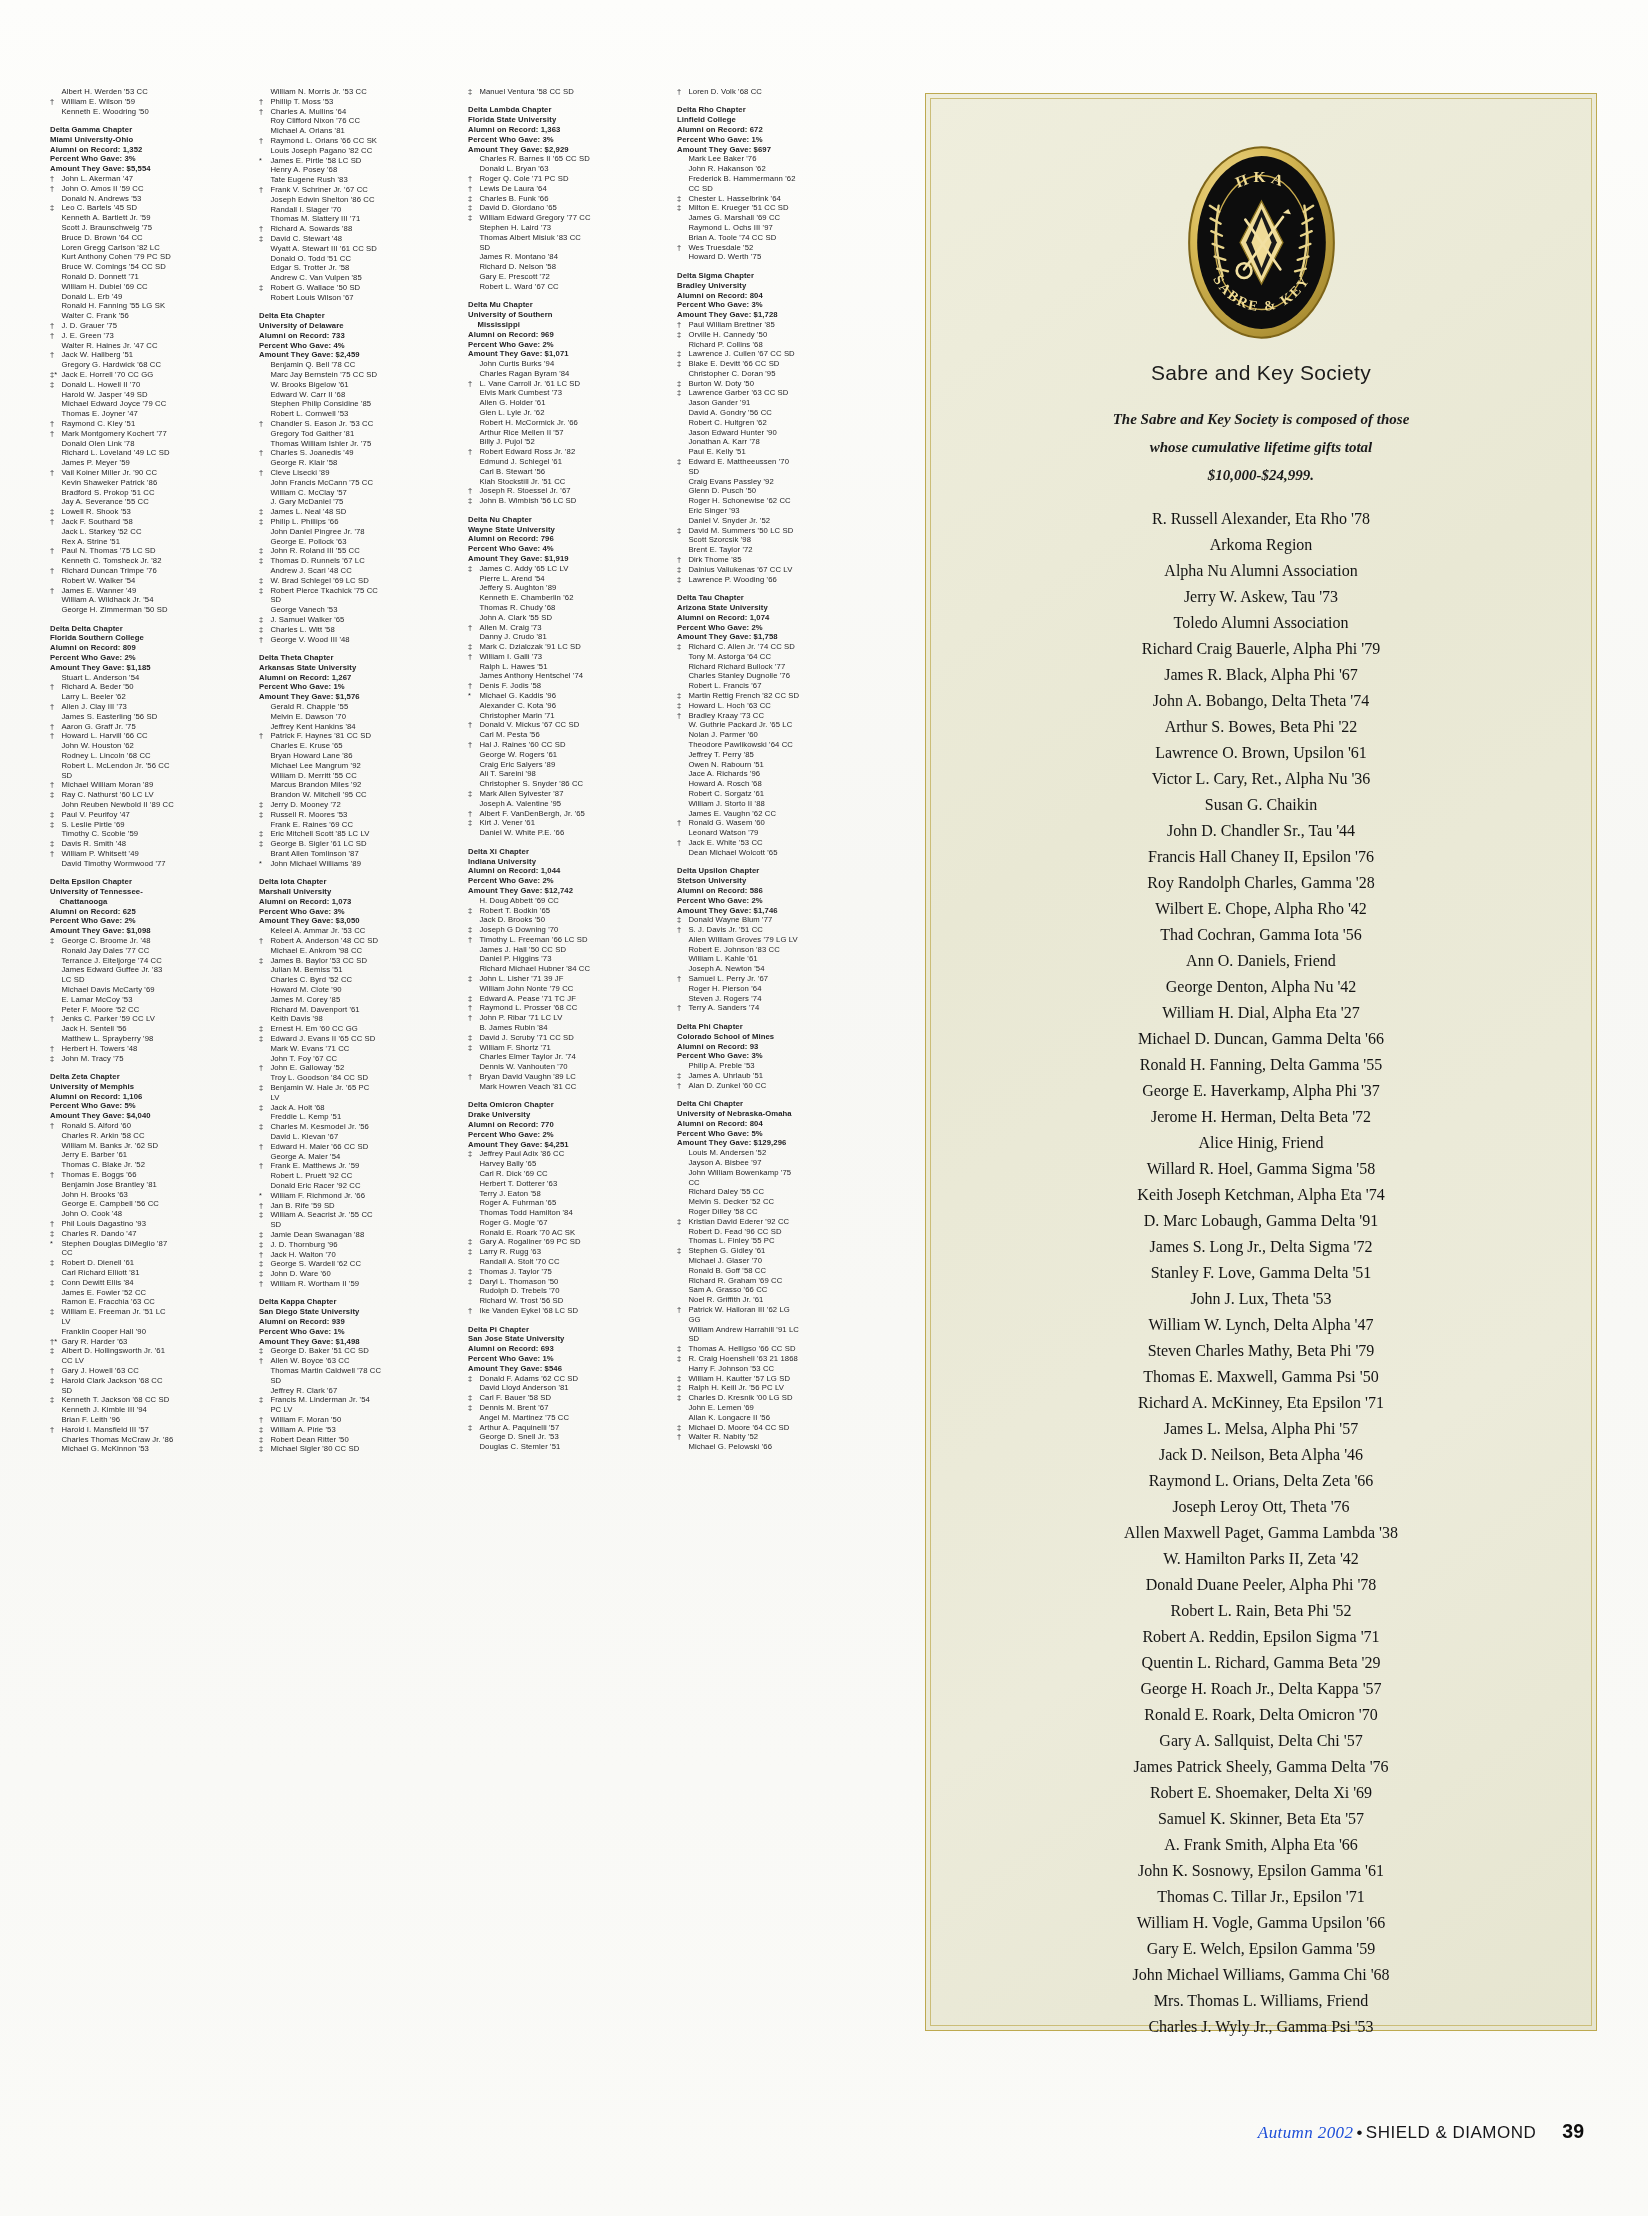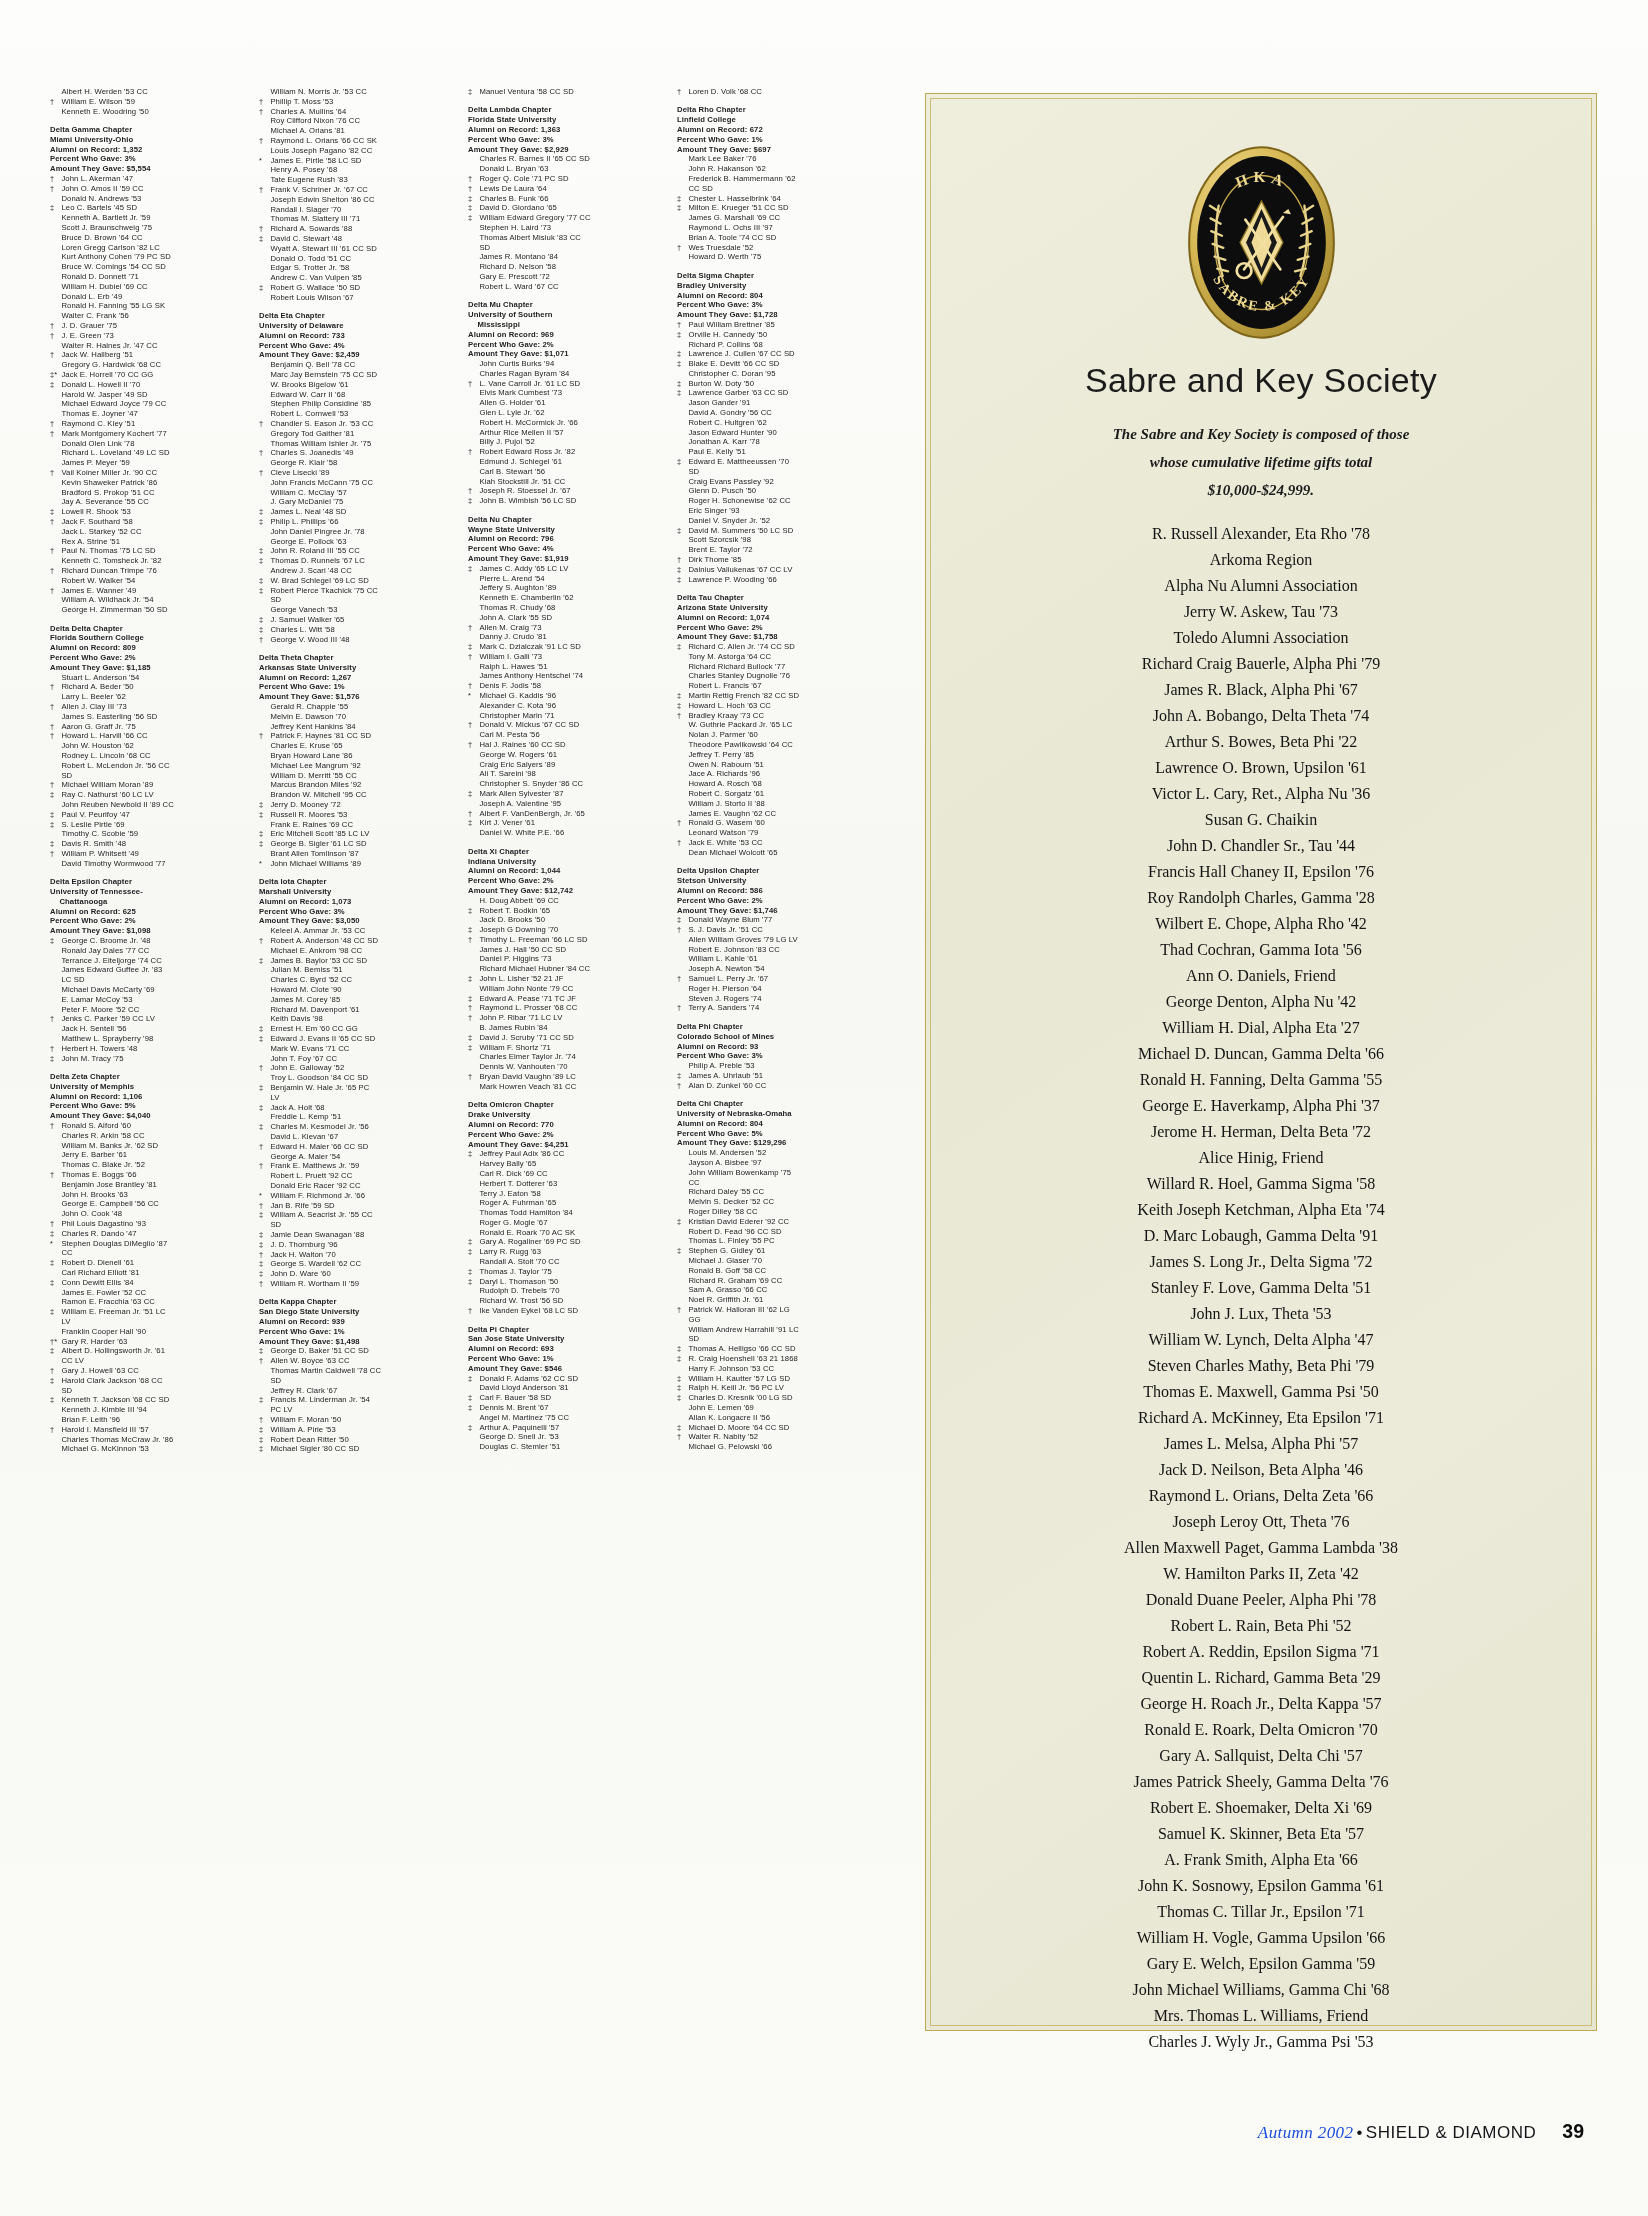--- a/index.html
+++ b/index.html
@@ -76,21 +76,21 @@
     border:0.7px solid #cbbd78;
     box-sizing:border-box;
     display:flex;
     flex-direction:column;
     align-items:center;
     padding-top:43px;
   }
   .crest-wrap { width:159px; height:201px; }
   .sk-title {
     font-family:"Liberation Sans", sans-serif;
-    font-size:34px;
+    font-size:21px;
     font-weight:normal;
     letter-spacing:0.3px;
     margin-top:17.5px;
     color:#1b1b1b;
   }
   .sk-sub {
     font-family:"Liberation Serif", serif;
     font-style:italic;
     font-size:15px;
     line-height:28px;
@@ -1412,21 +1412,21 @@
           <div class="donor-row">
             <span class="donor-mark"></span>
             <span class="donor-name">Daniel P. Higgins '73</span>
           </div>
           <div class="donor-row">
             <span class="donor-mark"></span>
             <span class="donor-name">Richard Michael Hubner '84 CC</span>
           </div>
           <div class="donor-row">
             <span class="donor-mark">‡</span>
-            <span class="donor-name">John L. Lisher '52 21 JF</span>
+            <span class="donor-name">John L. Lisher '71 39 JF</span>
           </div>
           <div class="donor-row">
             <span class="donor-mark"></span>
             <span class="donor-name">William John Nonte '79 CC</span>
           </div>
           <div class="donor-row">
             <span class="donor-mark">‡</span>
             <span class="donor-name">Edward A. Pease '71 TC JF</span>
           </div>
           <div class="donor-row">

